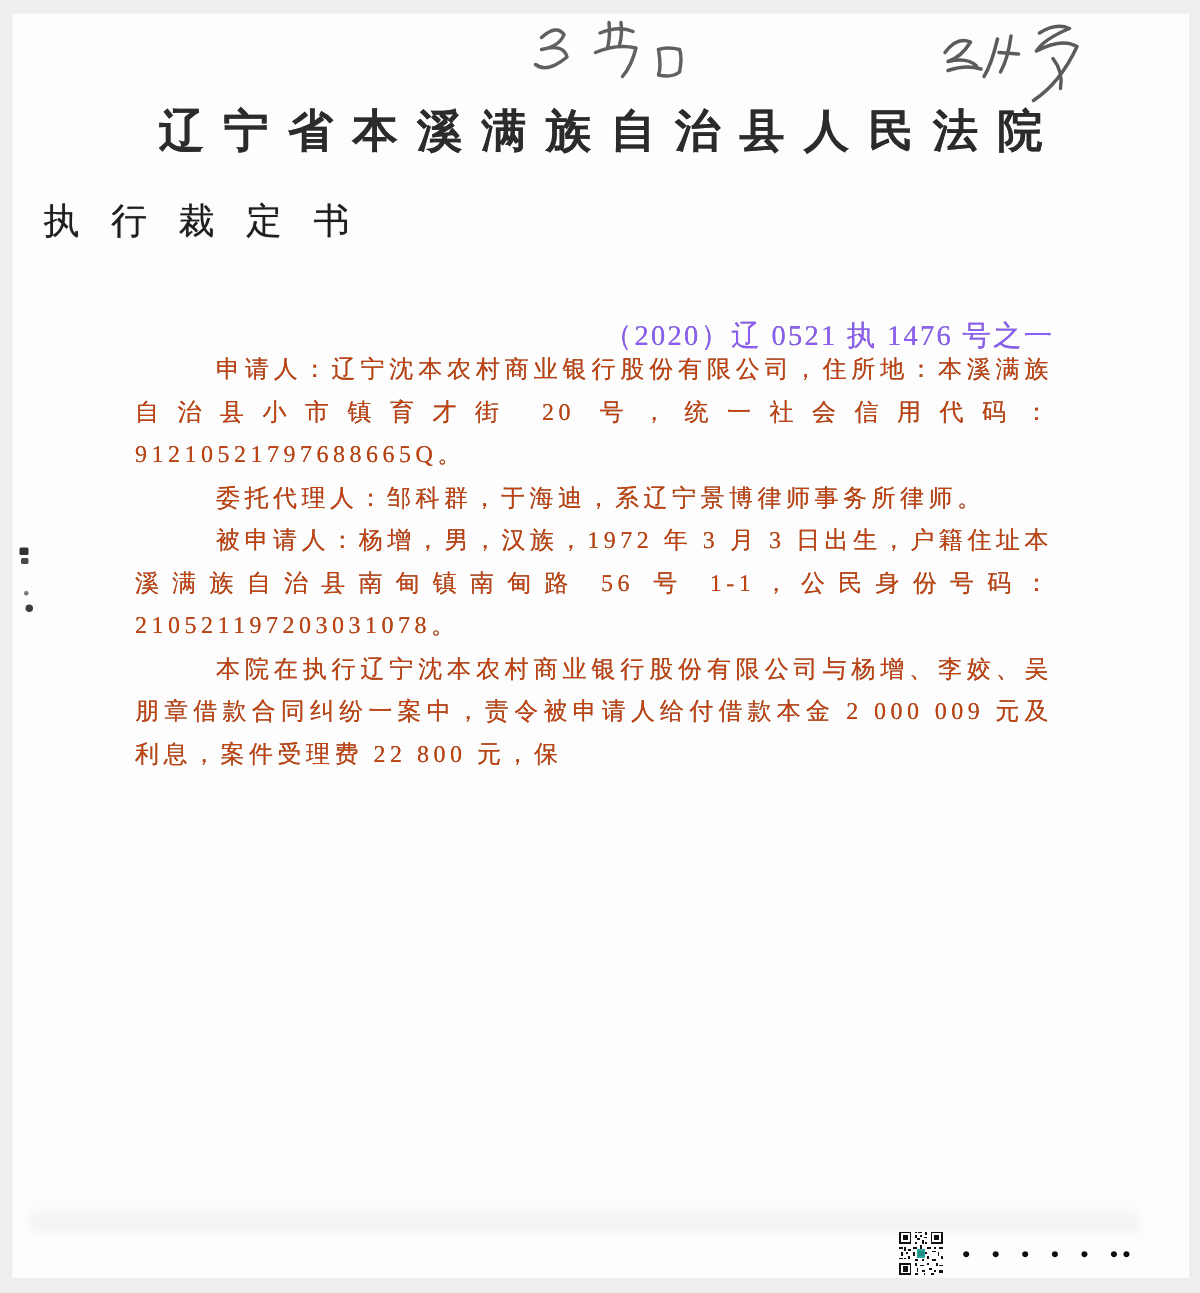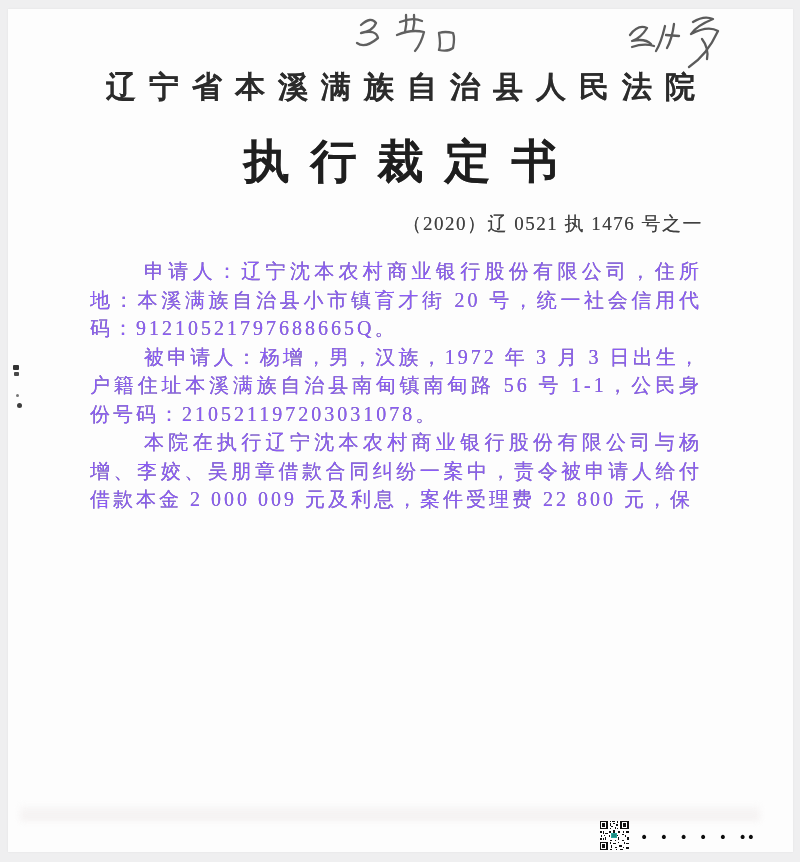--- a/index.html
+++ b/index.html
@@ -33,45 +33,45 @@
     letter-spacing: 13px;
     padding-left: 13px;
     color: #2b2b2b;
     text-shadow: 0 0 0.4px rgba(0,0,0,0.55);
     white-space: nowrap;
   }
   .doc-title {
     position: absolute;
     top: 122px; left: 0;
     width: 100%;
-    text-align: center;
-    font-size: 46px;
-    font-weight: 700;
+    text-align: left;
+    font-size: 24px;
+    font-weight: 400;
     letter-spacing: 21px;
     padding-left: 21px;
     color: #1e1e1e;
     text-shadow: 0 0 0.5px rgba(0,0,0,0.6);
     white-space: nowrap;
   }
   .case-number {
     position: absolute;
     top: 202px; right: 90px;
     font-size: 19px;
     letter-spacing: 1.5px;
-    color: #404040;
+    color: #8b5cf6;
     text-shadow: 0 0 0.3px rgba(0,0,0,0.5);
     white-space: nowrap;
   }
   .body-text {
     position: absolute;
-    left: 82px; top: 248px;
+    left: 82px; top: 224px;
     width: 612px;
-    font-size: 20px;
+    font-size: 16px;
     line-height: 28.5px;
-    color: #8b5cf6;
+    color: #c2410c;
     text-align: justify;
     text-justify: inter-character;
     text-shadow: 0 0 0.35px rgba(0,0,0,0.55);
   }
   .body-text p {
     margin: 0;
     text-indent: 54px;
     letter-spacing: 3px;
   }
   .handwriting {
@@ -143,20 +143,21 @@
     </svg>
 
     <div class="court-name">辽宁省本溪满族自治县人民法院</div>
 
     <div class="doc-title">执行裁定书</div>
 
     <div class="case-number">（2020）辽 0521 执 1476 号之一</div>
 
     <div class="body-text">
       <p>申请人：辽宁沈本农村商业银行股份有限公司，住所地：本溪满族自治县小市镇育才街 20 号，统一社会信用代码：91210521797688665Q。</p>
+      <p>委托代理人：邹科群，于海迪，系辽宁景博律师事务所律师。</p>
       <p>被申请人：杨增，男，汉族，1972 年 3 月 3 日出生，户籍住址本溪满族自治县南甸镇南甸路 56 号 1-1，公民身份号码：210521197203031078。</p>
       <p>本院在执行辽宁沈本农村商业银行股份有限公司与杨增、李姣、吴朋章借款合同纠纷一案中，责令被申请人给付借款本金 2 000 009 元及利息，案件受理费 22 800 元，保</p>
     </div>
 
     <div class="ink-speck speck-1"></div>
     <div class="ink-speck speck-2"></div>
     <div class="ink-speck speck-3"></div>
     <div class="ink-speck speck-4"></div>
 
     <div class="page-shadow"></div>

